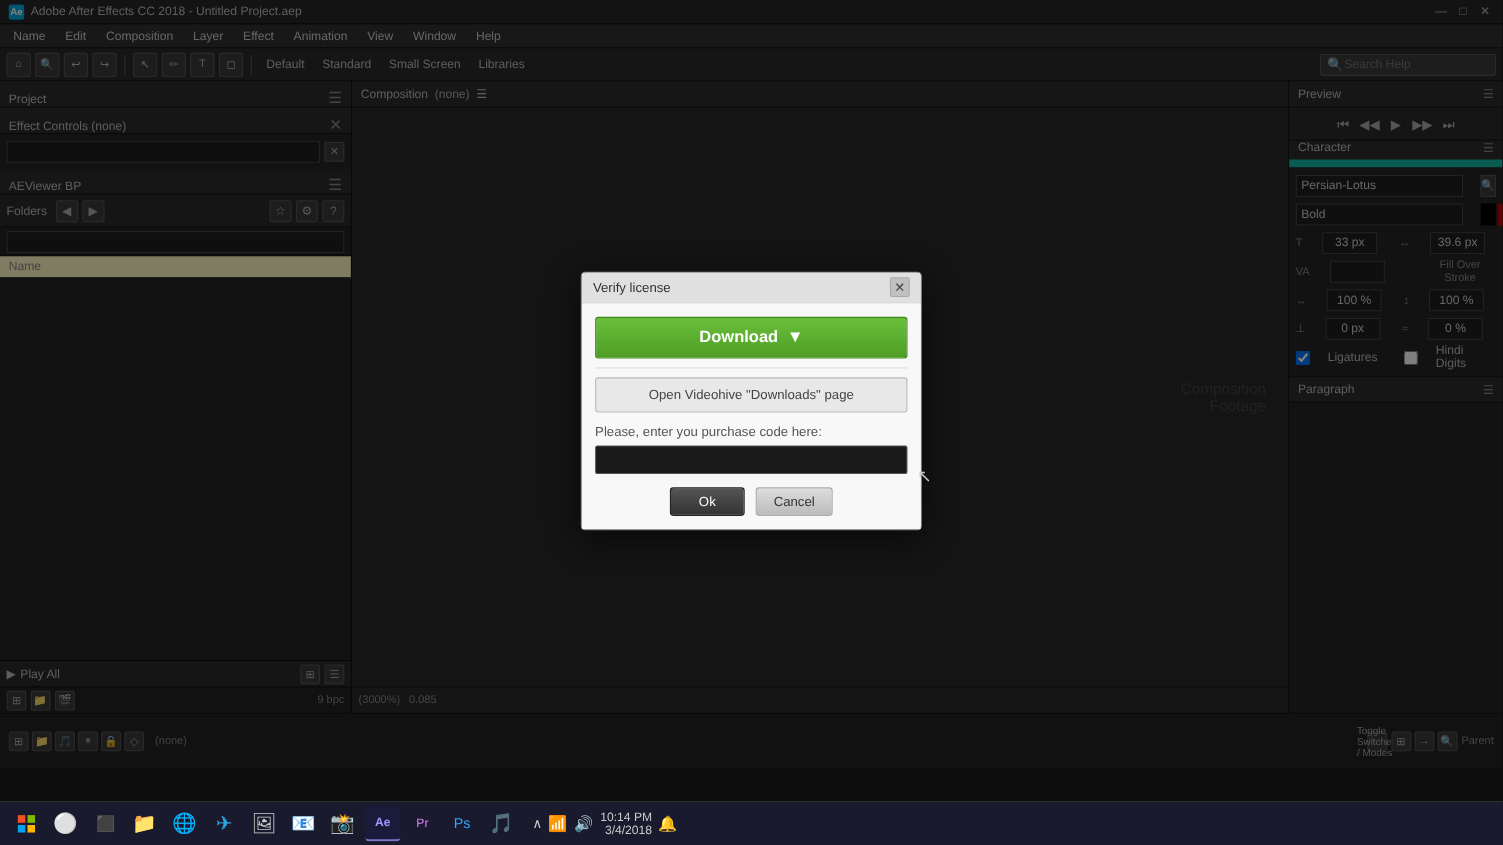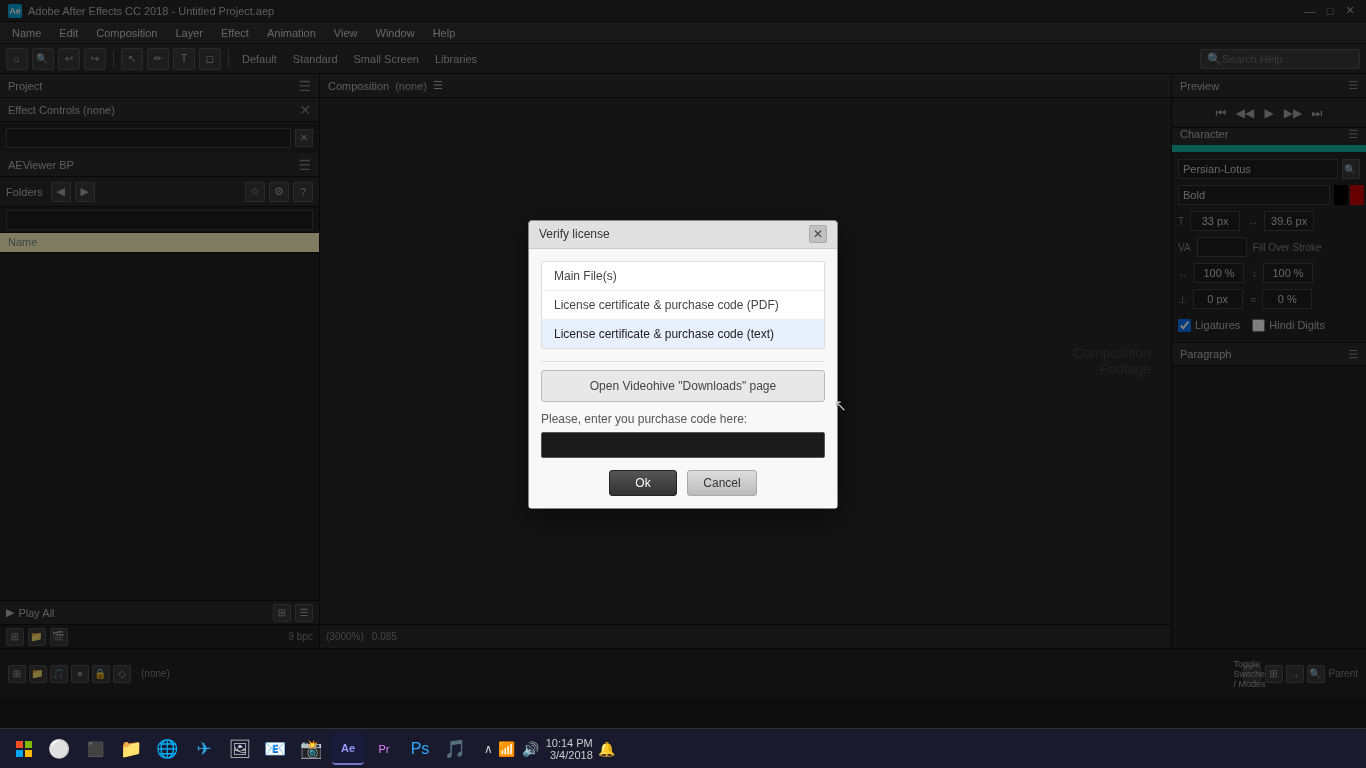--- a/index.html
+++ b/index.html
@@ -143,21 +143,21 @@
       display: flex;
       flex-direction: column;
     }
 
     
     .panel-header {
       height: 24px;
       background: #2d2d2d;
       border-bottom: 1px solid #111;
       display: flex;
-      align-items: center;
+      align-items: flex-end;
       padding: 0 8px;
       gap: 8px;
       font-size: 11px;
       color: #bbb;
     }
     .panel-header .panel-menu {
       margin-left: auto;
       font-size: 14px;
       color: #888;
       cursor: pointer;
@@ -382,21 +382,21 @@
     }
     .character-content {
       padding: 6px;
       display: flex;
       flex-direction: column;
       gap: 4px;
     }
     .char-row {
       display: flex;
       align-items: center;
-      gap: 4px;
+      gap: 16px;
       height: 22px;
     }
     .char-font-name {
       flex: 1;
       background: #1e1e1e;
       border: 1px solid #444;
       color: #ccc;
       font-size: 11px;
       padding: 2px 4px;
       height: 20px;
@@ -823,21 +823,21 @@
       </div>
       <div class="char-row">
         <span style="font-size:10px; color:#888; margin-right:2px;">T</span>
         <input class="char-value" value="33 px" style="">
         <span style="font-size:10px; color:#888; margin-left:4px; margin-right:2px;">↔</span>
         <input class="char-value" value="39.6 px" style="">
       </div>
       <div class="char-row">
         <span style="font-size:10px; color:#888; margin-right:2px;">VA</span>
         <input class="char-value" value="" style="">
-        <span style="font-size:10px; color:#888; margin-left:2px; flex:1;">Fill Over Stroke</span>
+        <span style="font-size:10px; color:#888; margin-left:20px; flex:1;text-align:center;">Fill Over Stroke</span>
       </div>
       <div class="char-row">
         <span style="font-size:10px; color:#888; margin-right:2px;">↔</span>
         <input class="char-value" value="100 %" style="">
         <span style="font-size:10px; color:#888; margin-left:4px; margin-right:2px;">↕</span>
         <input class="char-value" value="100 %" style="">
       </div>
       <div class="char-row">
         <span style="font-size:10px; color:#888; margin-right:2px;">⊥</span>
         <input class="char-value" value="0 px" style="">
@@ -886,27 +886,26 @@
 <div id="modal-overlay">
   <div id="verify-dialog">
 
     <div class="dialog-titlebar">
       <span>Verify license</span>
       <div class="dialog-close">✕</div>
     </div>
 
     <div class="dialog-body">
       
+      <button class="download-btn">
+        <span>Download</span>
+        <span>▼</span>
+      </button>
 
       
-      <div class="dropdown-menu">
-        <div class="dropdown-item">Main File(s)</div>
-        <div class="dropdown-item">License certificate &amp; purchase code (PDF)</div>
-        <div class="dropdown-item highlighted">License certificate &amp; purchase code (text)</div>
-      </div>
 
       <div class="dialog-separator"></div>
 
       
       <button class="open-videohive-btn">
         <span>Open Videohive "Downloads" page</span>
       </button>
 
       
       <p class="purchase-label">Please, enter you purchase code here:</p>
@@ -935,21 +934,21 @@
   <div class="taskbar-icon">⚪</div>
   <div class="taskbar-icon" style="font-size:14px;">⬛</div>
   <div class="taskbar-icon">📁</div>
   <div class="taskbar-icon">🌐</div>
   <div class="taskbar-icon" style="color:#2ca5e0;">✈</div>
   <div class="taskbar-icon">🖼</div>
   <div class="taskbar-icon">📧</div>
   <div class="taskbar-icon">📸</div>
   <div class="taskbar-icon" style="background:#1a1a3a; color:#9999ff; font-size:11px; font-weight:bold; border-bottom: 2px solid #7777cc;">Ae</div>
   <div class="taskbar-icon" style="font-size:11px; color:#e080ff;">Pr</div>
-  <div class="taskbar-icon" style="font-size:16px; color:#31a8ff;">Ps</div>
+  <div class="taskbar-icon" style="font-size:13px; color:#31a8ff;">Ps</div>
   <div class="taskbar-icon">🎵</div>
 
   <div class="taskbar-sys">
     <span style="font-size:12px; color:#ccc;">∧</span>
     <span style="font-size:14px;">📶</span>
     <span style="font-size:14px;">🔊</span>
     <div class="taskbar-time">
       <div>10:14 PM</div>
       <div>3/4/2018</div>
     </div>

